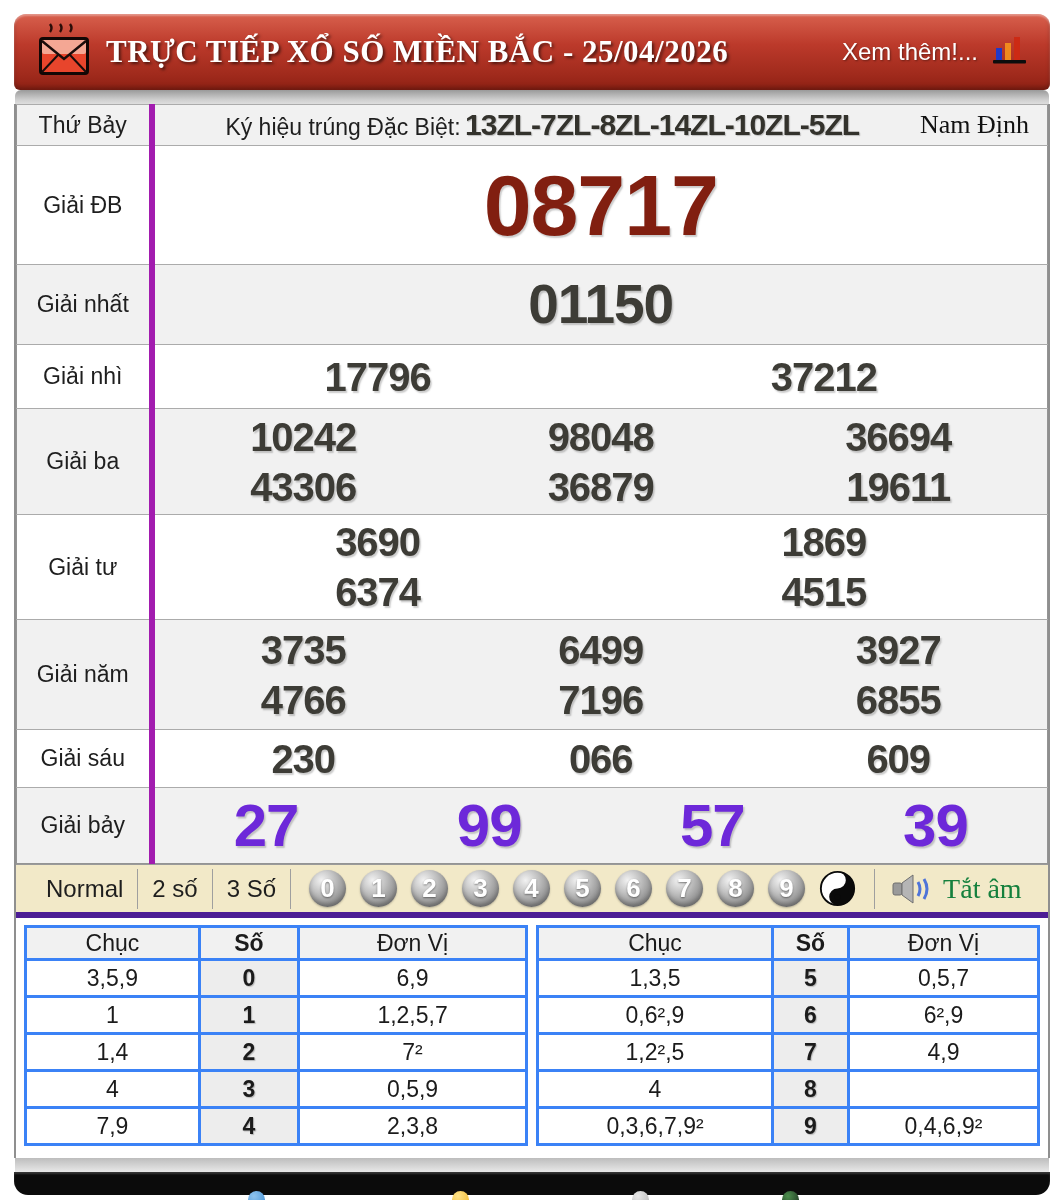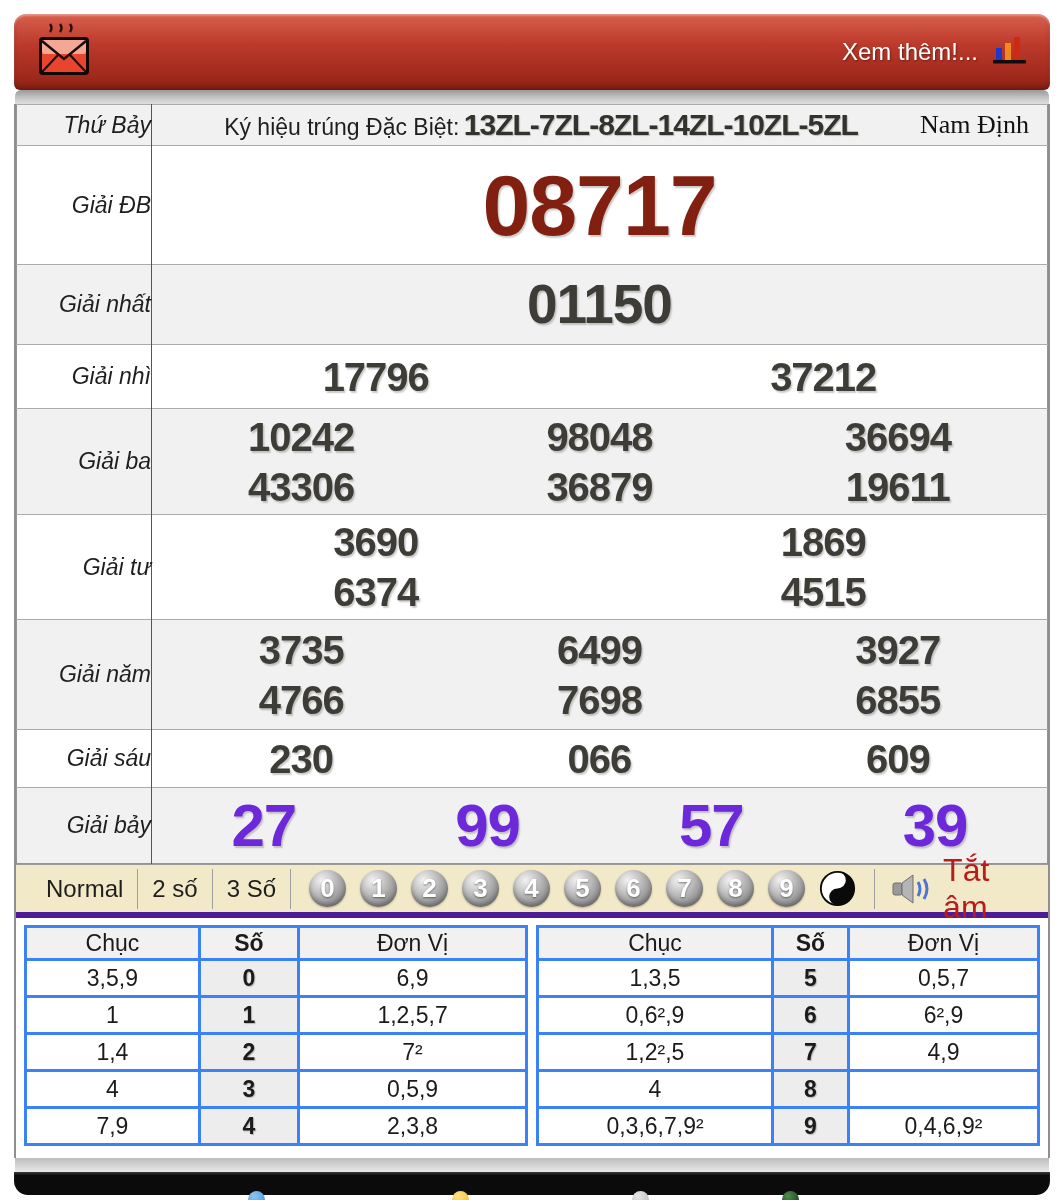--- a/index.html
+++ b/index.html
@@ -29,22 +29,22 @@
   .gray-strip { height:14px; margin:0 1px;
     background:linear-gradient(#9a9a9a, #cfcfcf 70%, #dedede);
     border-radius:6px 6px 0 0; }
 
   
   .frame { border-left:2px solid #8f8f8f; border-right:2px solid #8f8f8f; background:#fff; }
 
   
   table.results { width:100%; border-collapse:collapse; border:1px solid #949494; }
   table.results td { border-top:1px solid #ababab; vertical-align:middle; }
-  td.plabel { width:135px; border-right:1px solid #a21caf; text-align:right;
-              font-size:23px; color:#1e1e1e;font-style:italic; }
+  td.plabel { width:135px; border-right:6px solid #a21caf; text-align:center;
+              font-size:23px; color:#1e1e1e; }
   tr.bg-gray td { background:#f1f1f1; }
   .grid { display:grid; width:100%; align-items:center; justify-items:center; }
   .cols1 { grid-template-columns:1fr; }
   .cols2 { grid-template-columns:1fr 1fr; }
   .cols3 { grid-template-columns:1fr 1fr 1fr; }
   .cols4 { grid-template-columns:1fr 1fr 1fr 1fr; }
   .num { font-weight:bold; color:#3d3c36; letter-spacing:-1px; line-height:1.25;
          text-shadow:1.5px 2px 1.5px rgba(70,70,70,.28); }
   .num-md  { font-size:40px; }
   .num-sp  { font-size:86px; color:#811f10; line-height:1; }
@@ -72,21 +72,21 @@
     border-bottom:6px solid #4c1d95; display:flex; align-items:center; padding:0 16px; }
   .mode { font-size:24px; color:#1e1e1e; padding:0 14px; cursor:pointer; white-space:nowrap; }
   .vsep { width:1px; height:40px; background:#9f9f9f; flex:0 0 auto; }
   .balls { display:flex; align-items:center; gap:14px; margin:0 18px; }
   .ball { width:37px; height:37px; border-radius:50%; cursor:pointer;
     background:radial-gradient(circle at 34% 28%, #f2f2f2 0%, #c2c2c2 35%, #909090 70%, #787878 100%);
     box-shadow:inset 0 -3px 4px rgba(0,0,0,.25), 0 1px 2px rgba(0,0,0,.25);
     color:#fff; font-weight:bold; font-size:26px; display:flex; align-items:center;
     justify-content:center; text-shadow:0 1px 2px rgba(0,0,0,.45); }
   .sound { display:flex; align-items:center; gap:8px; margin-left:16px; cursor:pointer; }
-  .mute-label { color:#b91c1c; font-size:32px; }
+  .mute-label { color:#15803d; font-size:28px;font-family:Liberation Serif, serif; }
 
   
   .digit-area { background:#fff; padding:7px 8px 12px; display:flex; gap:8px;
                 justify-content:center; }
   table.digits { width:506px; border-collapse:collapse; font-size:23px; color:#1b1b1b; }
   table.digits th, table.digits td { border:3px solid #3b82f6; height:37px;
      text-align:center; vertical-align:middle; background:#fff; }
   table.digits th { background:#f1f1f1; font-weight:normal; height:33px; }
   table.digits th.so { font-weight:bold;margin-left:12px; }
   table.digits td.so { background:#ededed; font-weight:bold;
@@ -117,20 +117,21 @@
           <path d="M14 10 q3 -4 0 -8" stroke="#2a0d08" stroke-width="2.4" fill="none"></path>
           <path d="M24 10 q3 -4 0 -8" stroke="#2a0d08" stroke-width="2.4" fill="none"></path>
           <path d="M34 10 q3 -4 0 -8" stroke="#2a0d08" stroke-width="2.4" fill="none"></path>
           <rect x="3" y="15" width="50" height="38" rx="4" fill="#120705"></rect>
           <rect x="6" y="18" width="44" height="32" rx="2" fill="#e8452c"></rect>
           <rect x="6" y="18" width="44" height="14" rx="2" fill="#f4a794"></rect>
           <path d="M6 19 L28 37 L50 19" stroke="#1a0c0a" stroke-width="2.5" fill="none"></path>
           <path d="M6 50 L22 33 M50 50 L34 33" stroke="#1a0c0a" stroke-width="2" fill="none"></path>
         </svg>
       </div>
+      <div class="title">TRỰC TIẾP XỔ SỐ MIỀN BẮC - 25/04/2026</div>
       <div class="more-link">Xem thêm!...</div>
       <div class="chart-icon-wrap">
         <svg width="36" height="32" viewBox="0 0 36 32">
           <rect x="4" y="14" width="6" height="12" fill="#2038c8"></rect>
           <rect x="13" y="9" width="6" height="17" fill="#f08a1e"></rect>
           <rect x="22" y="3" width="6" height="23" fill="#cc2a14"></rect>
           <rect x="1" y="26" width="33" height="3.5" rx="1" fill="#0d0d0d"></rect>
         </svg>
       </div>
     </div>
@@ -209,21 +210,21 @@
         </tr>
 
         <tr class="row-5th bg-gray">
           <td class="plabel">Giải năm</td>
           <td>
                 <div class="grid cols3">
             <span class="num num-md">3735</span>
             <span class="num num-md">6499</span>
             <span class="num num-md">3927</span>
             <span class="num num-md">4766</span>
-            <span class="num num-md">7698</span>
+            <span class="num num-md">7196</span>
             <span class="num num-md">6855</span>
           </div>
               </td>
         </tr>
 
         <tr class="row-6th">
           <td class="plabel">Giải sáu</td>
           <td>
                 <div class="grid cols3">
             <span class="num num-md">230</span>

